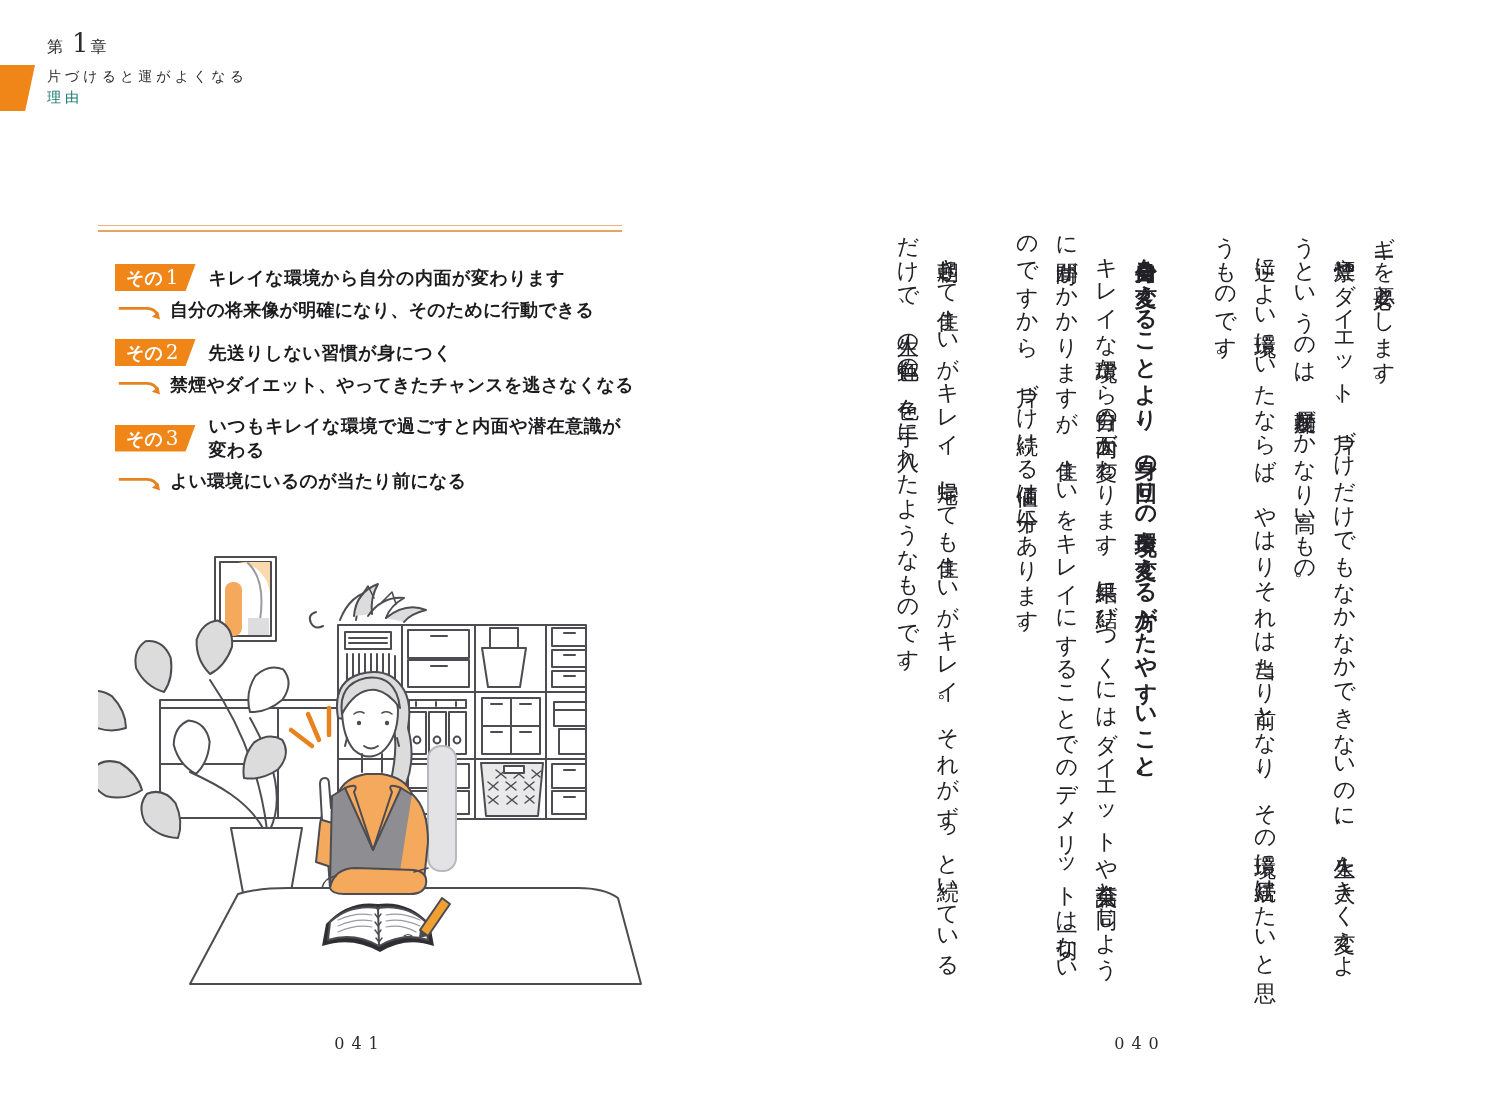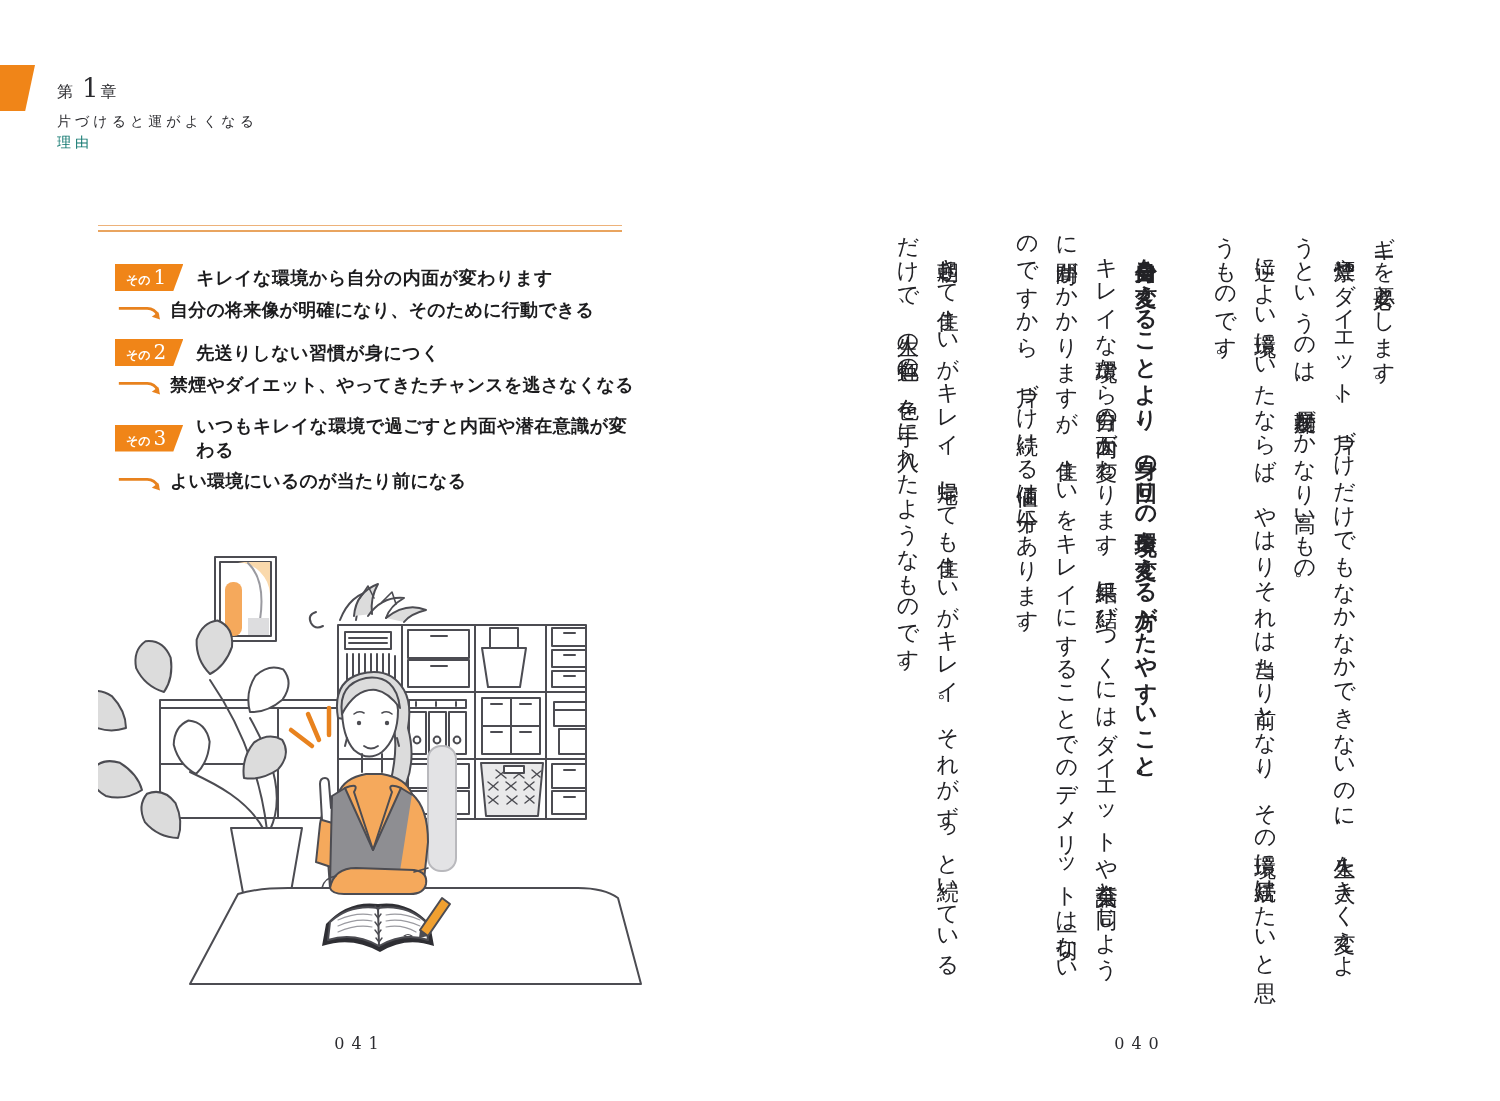--- a/index.html
+++ b/index.html
@@ -2,41 +2,41 @@
 <html><head>
 <meta charset="utf-8">
 <style>
   html,body{margin:0;padding:0;background:#ffffff;}
   .spread{position:relative;width:1500px;height:1101px;background:#ffffff;overflow:hidden;
           font-family:"DejaVu Serif","Liberation Serif",serif;color:#26262a;}
 
   
   .chapter-tab{position:absolute;left:0;top:65px;width:35px;height:46px;background:#F08518;
                clip-path:polygon(0 0,100% 0,72% 100%,0 100%);}
-  .chapter-head{position:absolute;left:57px;top:30px;line-height:1;margin-top:45px;}
+  .chapter-head{position:absolute;left:47px;top:30px;line-height:1;}
   .chapter-line1{font-size:16px;letter-spacing:7px;color:#2b2b2f;}
   .chapter-line1 .chap-num{font-size:26px;letter-spacing:0;margin:0 2px;}
   .chapter-line2{margin-top:13px;font-size:14px;letter-spacing:4px;color:#2b2b2f;}
   .chapter-line3{margin-top:7px;font-size:14px;letter-spacing:4px;color:#0f766e;}
 
   
   .heading{position:absolute;left:100px;top:136px;width:522px;text-align:center;
            font-size:27px;line-height:1.45;letter-spacing:2px;color:#28282c;}
   .heading-rule{position:absolute;left:98px;top:225px;width:524px;height:4px;
                 border-top:1.5px solid #EDB27A;border-bottom:2.5px solid #E9A45F;}
 
   
   .points{position:absolute;left:115px;top:264px;width:520px;
           font-family:"DejaVu Sans","Liberation Sans",sans-serif;}
   .point{margin-bottom:17px;}
   .point-row1{display:flex;align-items:center;}
   .badge{display:inline-flex;align-items:baseline;background:#F08518;color:#ffffff;
          padding:3px 17px 4px 11px;clip-path:polygon(0 0,100% 0,calc(100% - 10px) 100%,0 100%);
          line-height:1;flex:0 0 auto;}
-  .badge-prefix{font-size:12px;font-weight:700;}
+  .badge-prefix{font-size:18px;font-weight:700;}
   .badge-num{font-size:20px;font-family:"DejaVu Serif",serif;margin-left:3px;}
   .claim{margin-left:13px;font-size:18px;font-weight:700;color:#1c1c1e;letter-spacing:0.5px;}
   .point-row2{display:flex;align-items:flex-end;margin-top:7px;}
   .arrow-icon{flex:0 0 auto;width:44px;height:18px;margin-left:2px;}
   .result{margin-left:9px;font-size:18px;font-weight:700;color:#1c1c1e;letter-spacing:0.2px;}
 
   
   .illo{position:absolute;left:98px;top:532px;}
 
   

